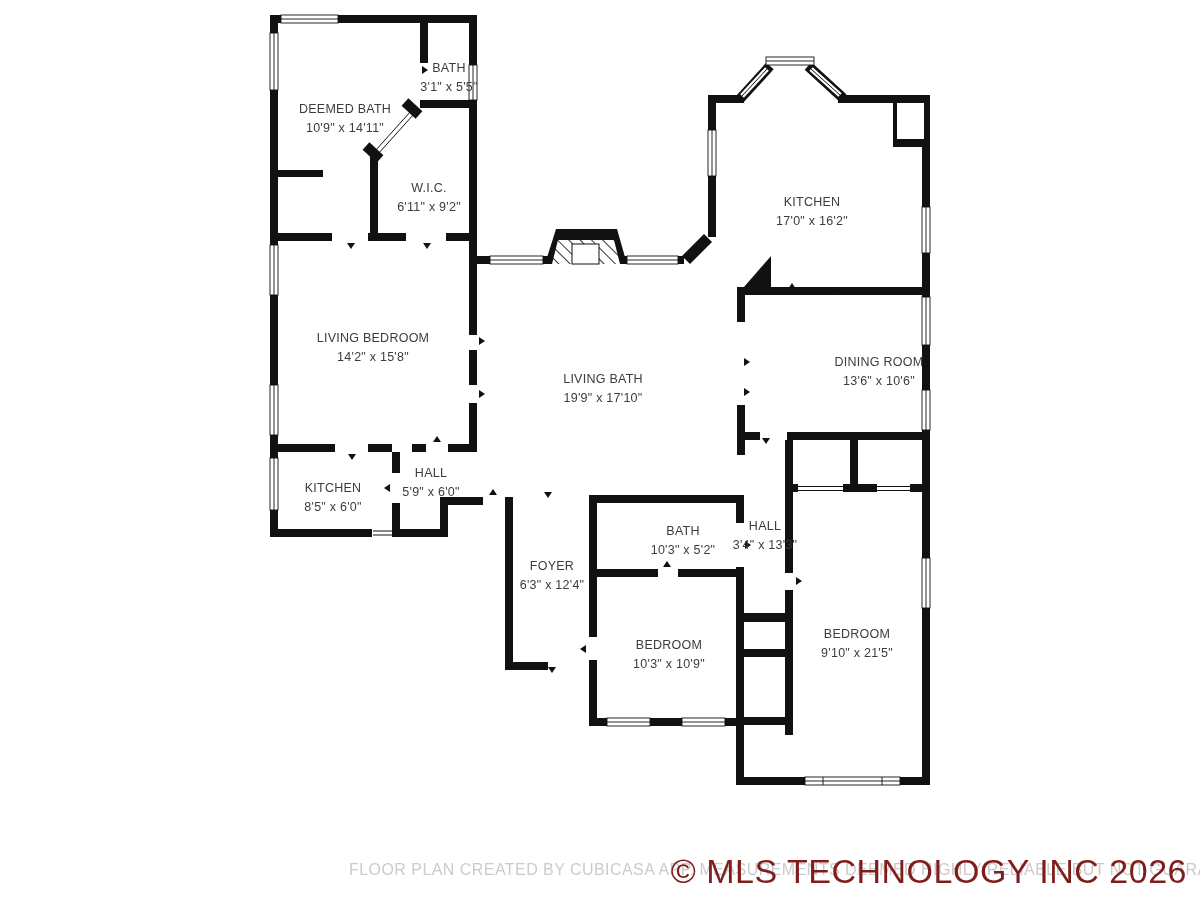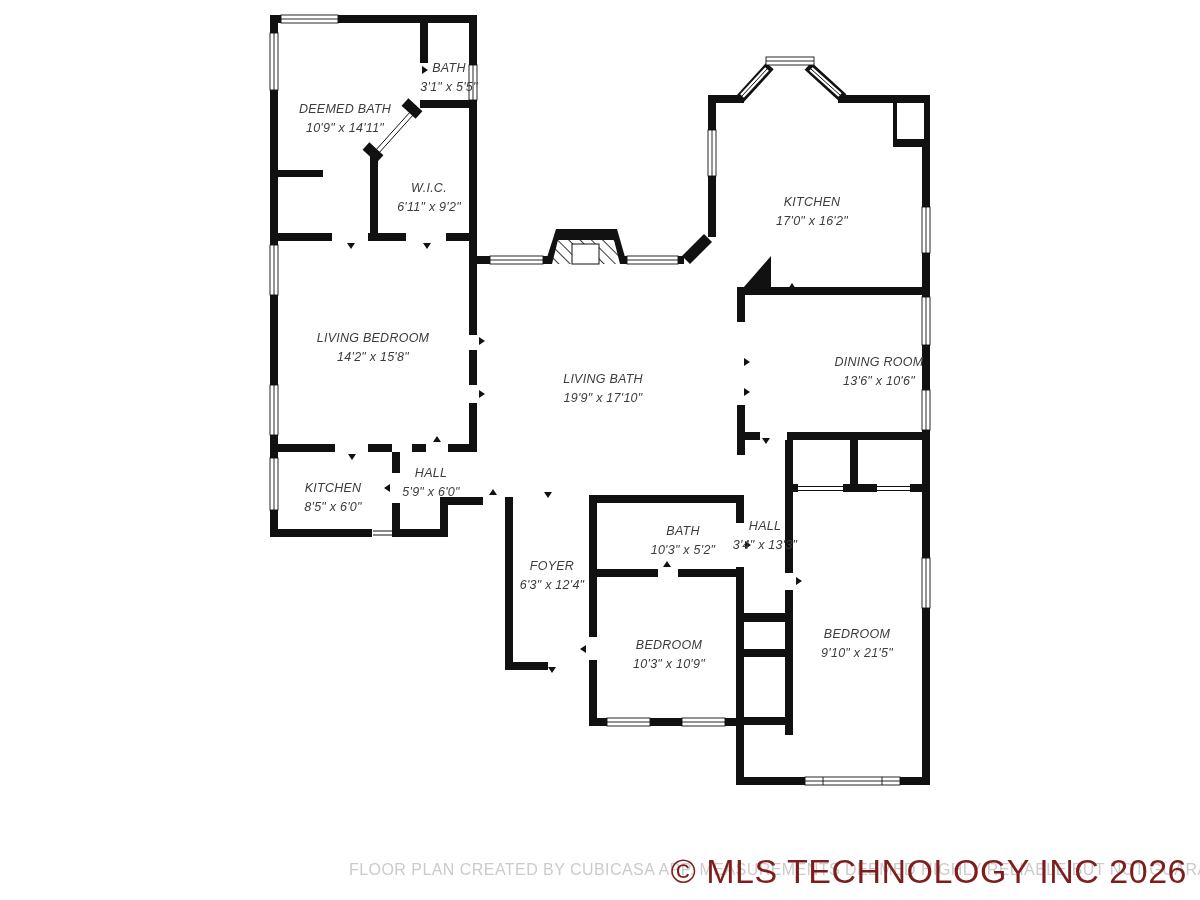--- a/index.html
+++ b/index.html
@@ -1,21 +1,21 @@
 <!DOCTYPE html>
 <html><head>
 <meta charset="utf-8">
 <style>
   html,body{margin:0;padding:0;background:#ffffff;}
   #stage{position:relative;width:1200px;height:900px;background:#ffffff;overflow:hidden;
          font-family:"Liberation Sans", sans-serif;}
   #plan-svg{position:absolute;left:0;top:0;}
   .room-label{position:absolute;transform:translate(-50%,-50%);text-align:center;
               font-size:12.5px;line-height:1.5;color:#3c3c3c;white-space:nowrap;
-              letter-spacing:.25px;font-style:italic;}
+              letter-spacing:.25px;}
   .room-label .nm{}
   #footer-note{position:absolute;left:349px;top:861px;font-size:16px;color:#cbcbcb;
                letter-spacing:.45px;white-space:nowrap;}
   #watermark{position:absolute;right:13px;top:852px;font-size:34px;color:#7f1d1d;
              letter-spacing:.5px;white-space:nowrap;}
 </style>
 </head>
 <body>
 
 <div id="stage">

